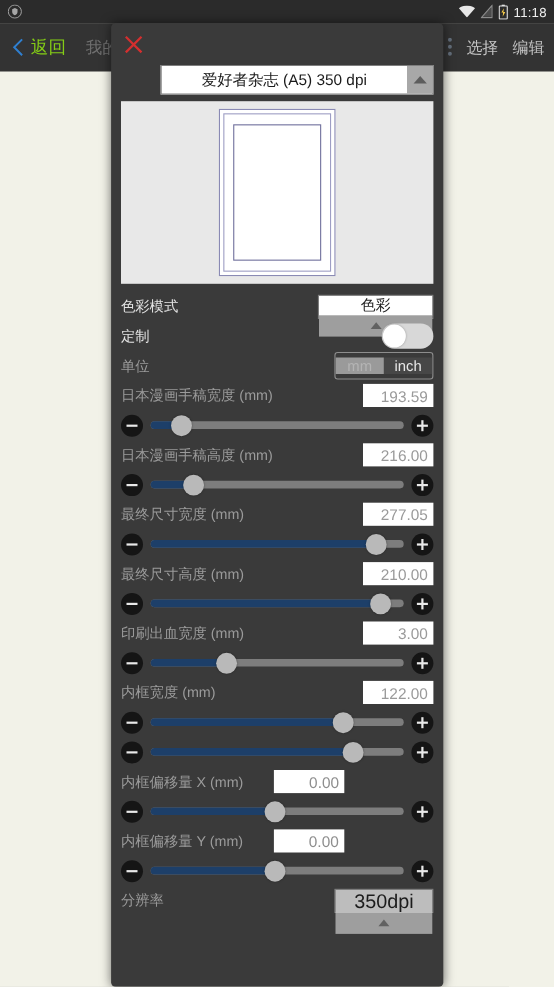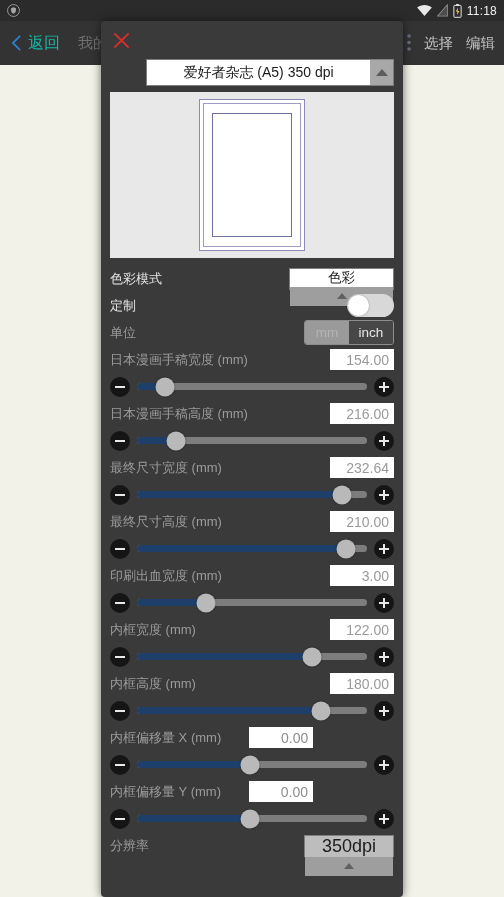--- a/index.html
+++ b/index.html
@@ -25,21 +25,21 @@
   .wifi-ic { width:15px; height:11px; display:block; }
   .sig-ic { width:11px; height:13px; display:block; }
   .batt-ic { width:9px; height:14px; display:block; }
 
   .appbar {
     position:absolute; top:21px; left:0; width:504px; height:44px;
     background:#333333; display:flex; align-items:center; color:#9a9a9a;
   }
   .back-btn { display:flex; align-items:center; gap:5px; padding-left:10px; color:#2f7fd0; }
   .chev-left { width:13px; height:18px; display:block; }
-  .back-label { font-size:16px; color:#14b8a6; }
+  .back-label { font-size:16px; color:#84cc16; }
   .app-title { margin-left:18px; font-size:15px; color:#6f6f6f; white-space:nowrap; }
   .appbar-icons { margin-left:auto; display:flex; gap:13px; padding-right:9px; }
   .ic-btn { width:19px; height:19px; display:block; opacity:.55; }
   .dots-ic { width:4px; height:17px; display:block; opacity:.65; }
   .appbar-txt { font-size:14.5px; color:#c3c3c3; }
 
   .empty-note {
     position:absolute; top:472px; left:0; width:504px;
     text-align:center; color:#c9c9bf; font-size:12px; line-height:1.7;
   }
@@ -119,21 +119,21 @@
     background:#d8d8d8; position:relative;
   }
   .toggle .knob {
     position:absolute; left:1px; top:1px; width:21px; height:21px;
     border-radius:50%; background:#ffffff; box-shadow:0 0 2px rgba(0,0,0,.3);
   }
 
   
   .segmented {
     margin-left:auto; display:flex; width:90px; height:25px;
-    border:1px solid #8d8d8d; border-radius:3px; overflow:hidden;
+    border:1px solid #8d8d8d; border-radius:3px; overflow:hidden;align-items:center;
   }
   .seg { flex:1 1 50%; display:flex; align-items:center; justify-content:center; font-size:13.5px; }
   .seg.active { background:#9a9a9a; color:#b4b4b4; }
   .seg.inactive { background:#474747; color:#e6e6e6; }
 
   
   .val-field {
     margin-left:auto; min-width:64px; height:21px; background:#ffffff;
     display:flex; align-items:center; justify-content:flex-end;
     padding-right:5px; font-size:14px; color:#9a9a9a;
@@ -304,21 +304,21 @@
         <div class="segmented">
           <div class="seg active">mm</div>
           <div class="seg inactive">inch</div>
         </div>
       </div>
 
       <div>
 
         <div class="row">
             <span class="row-label dim">日本漫画手稿宽度 (mm)</span>
-            <div class="val-field">154.00</div>
+            <div class="val-field">193.59</div>
           </div>
         <div class="slider-row">
           <div class="circ-btn">
               <span>
                 <svg class="pm-ic" viewBox="0 0 12 12">
                   <rect x="1" y="5" width="10" height="2" fill="#e9e9e9"></rect>
                 </svg>
               </span>
             </div>
           <div class="track">
@@ -356,21 +356,21 @@
                 <svg class="pm-ic" viewBox="0 0 12 12">
                   <rect x="1" y="5" width="10" height="2" fill="#e9e9e9"></rect>
                   <rect x="5" y="1" width="2" height="10" fill="#e9e9e9"></rect>
                 </svg>
               </span>
             </div>
         </div>
 
         <div class="row">
             <span class="row-label dim">最终尺寸宽度 (mm)</span>
-            <div class="val-field">232.64</div>
+            <div class="val-field">277.05</div>
           </div>
         <div class="slider-row">
           <div class="circ-btn">
               <span>
                 <svg class="pm-ic" viewBox="0 0 12 12">
                   <rect x="1" y="5" width="10" height="2" fill="#e9e9e9"></rect>
                 </svg>
               </span>
             </div>
           <div class="track">
@@ -458,24 +458,20 @@
           <div class="circ-btn">
               <span>
                 <svg class="pm-ic" viewBox="0 0 12 12">
                   <rect x="1" y="5" width="10" height="2" fill="#e9e9e9"></rect>
                   <rect x="5" y="1" width="2" height="10" fill="#e9e9e9"></rect>
                 </svg>
               </span>
             </div>
         </div>
 
-        <div class="row">
-            <span class="row-label dim">内框高度 (mm)</span>
-            <div class="val-field">180.00</div>
-          </div>
         <div class="slider-row">
           <div class="circ-btn">
               <span>
                 <svg class="pm-ic" viewBox="0 0 12 12">
                   <rect x="1" y="5" width="10" height="2" fill="#e9e9e9"></rect>
                 </svg>
               </span>
             </div>
           <div class="track">
               <div class="fill" style="width:80%"></div>

